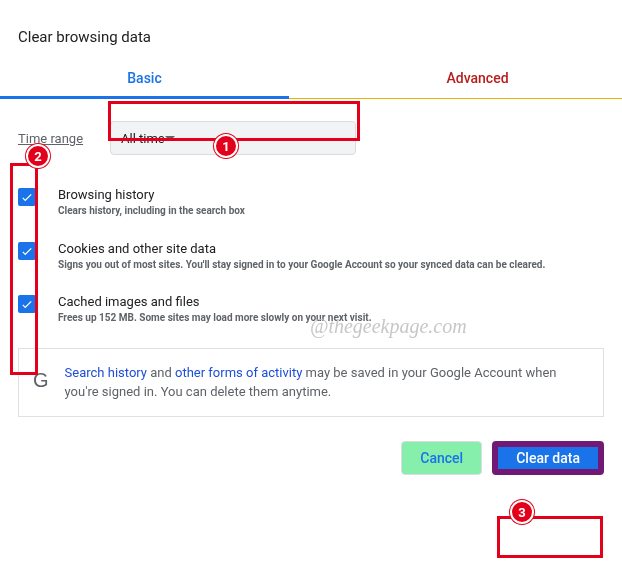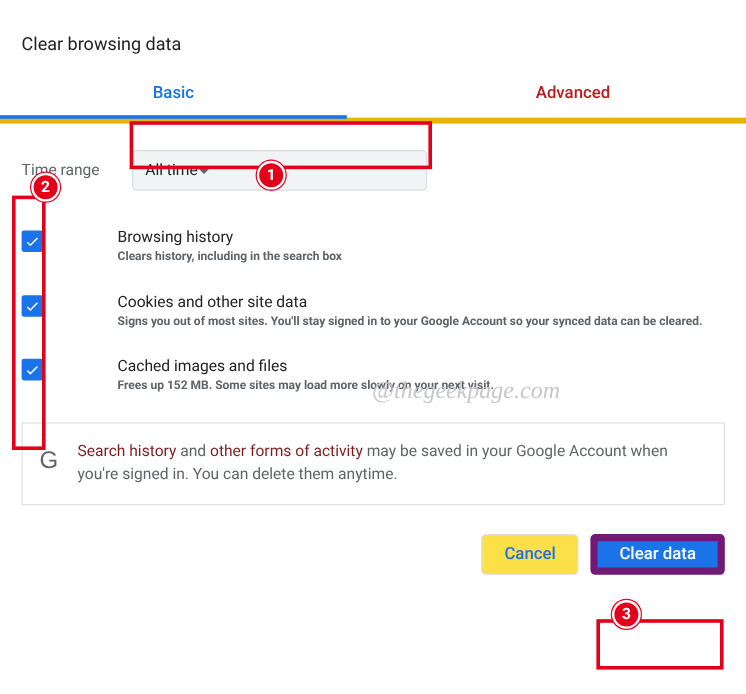--- a/index.html
+++ b/index.html
@@ -18,21 +18,21 @@
     padding: 16px 18px 0 18px;
   }
   .title {
     font-size: 15px;
     color: #202124;
     margin: 12px 0 14px 0;
     font-weight: 400;
   }
   .tabs {
     display: flex;
-    border-bottom: 5px solid #eab308;
+    border-bottom: 1px solid #eab308;
     margin: 0 -18px;
     gap: 44px;
   }
   .tab {
     flex: 1;
     text-align: center;
     padding: 10px 0 12px 0;
     font-size: 14px;
     font-weight: 500;
     color: #b91c1c;
@@ -51,20 +51,21 @@
   }
   .row-timerange {
     display: flex;
     align-items: center;
     margin: 22px 0 22px 0;
   }
   .timerange-label {
     color: #5f6368;
     font-size: 13px;
     width: 92px;
+    text-decoration: underline;
   }
   .select-wrap {
     position: relative;
   }
   .select {
     width: 246px;
     height: 34px;
     border: 1px solid #dadce0;
     border-radius: 4px;
     background: #f1f3f4;
@@ -82,21 +83,20 @@
     border-right: 5px solid transparent;
     border-top: 5px solid #5f6368;
   }
   .options {
     margin-top: 10px;
   }
   .opt {
     display: flex;
     align-items: flex-start;
     padding: 10px 0 12px 0;
-    gap: 40px;
   }
   .cb {
     width: 18px; height: 18px;
     border-radius: 2px;
     background: #1a73e8;
     flex: 0 0 18px;
     margin-right: 22px;
     margin-top: 1px;
     display: flex;
     align-items: center;
@@ -137,41 +137,41 @@
     line-height: 1.5;
   }
   .g-icon {
     font-weight: 500;
     font-size: 20px;
     color: #5f6368;
     font-family: Arial, sans-serif;
     margin-top: 2px;
   }
   .info-box .lnk {
-    color: #7f1d1d;
+    color: #1d4ed8;
     cursor: pointer;
   }
   .footer {
     display: flex;
     justify-content: flex-end;
     gap: 10px;
     padding: 24px 18px 18px 0;
   }
   .btn {
     height: 34px;
     padding: 0 18px;
     border-radius: 4px;
     font-size: 14px;
     font-weight: 500;
     cursor: pointer;
     display: flex;
     align-items: center;
   }
   .btn-cancel {
-    background: #fde047;
+    background: #86efac;
     color: #1a73e8;
     border: 1px solid #dadce0;
   }
   .btn-primary {
     background: #1a73e8;
     color: #fff;
     border: 6px solid #701a75;
   }
   
   .hl {

